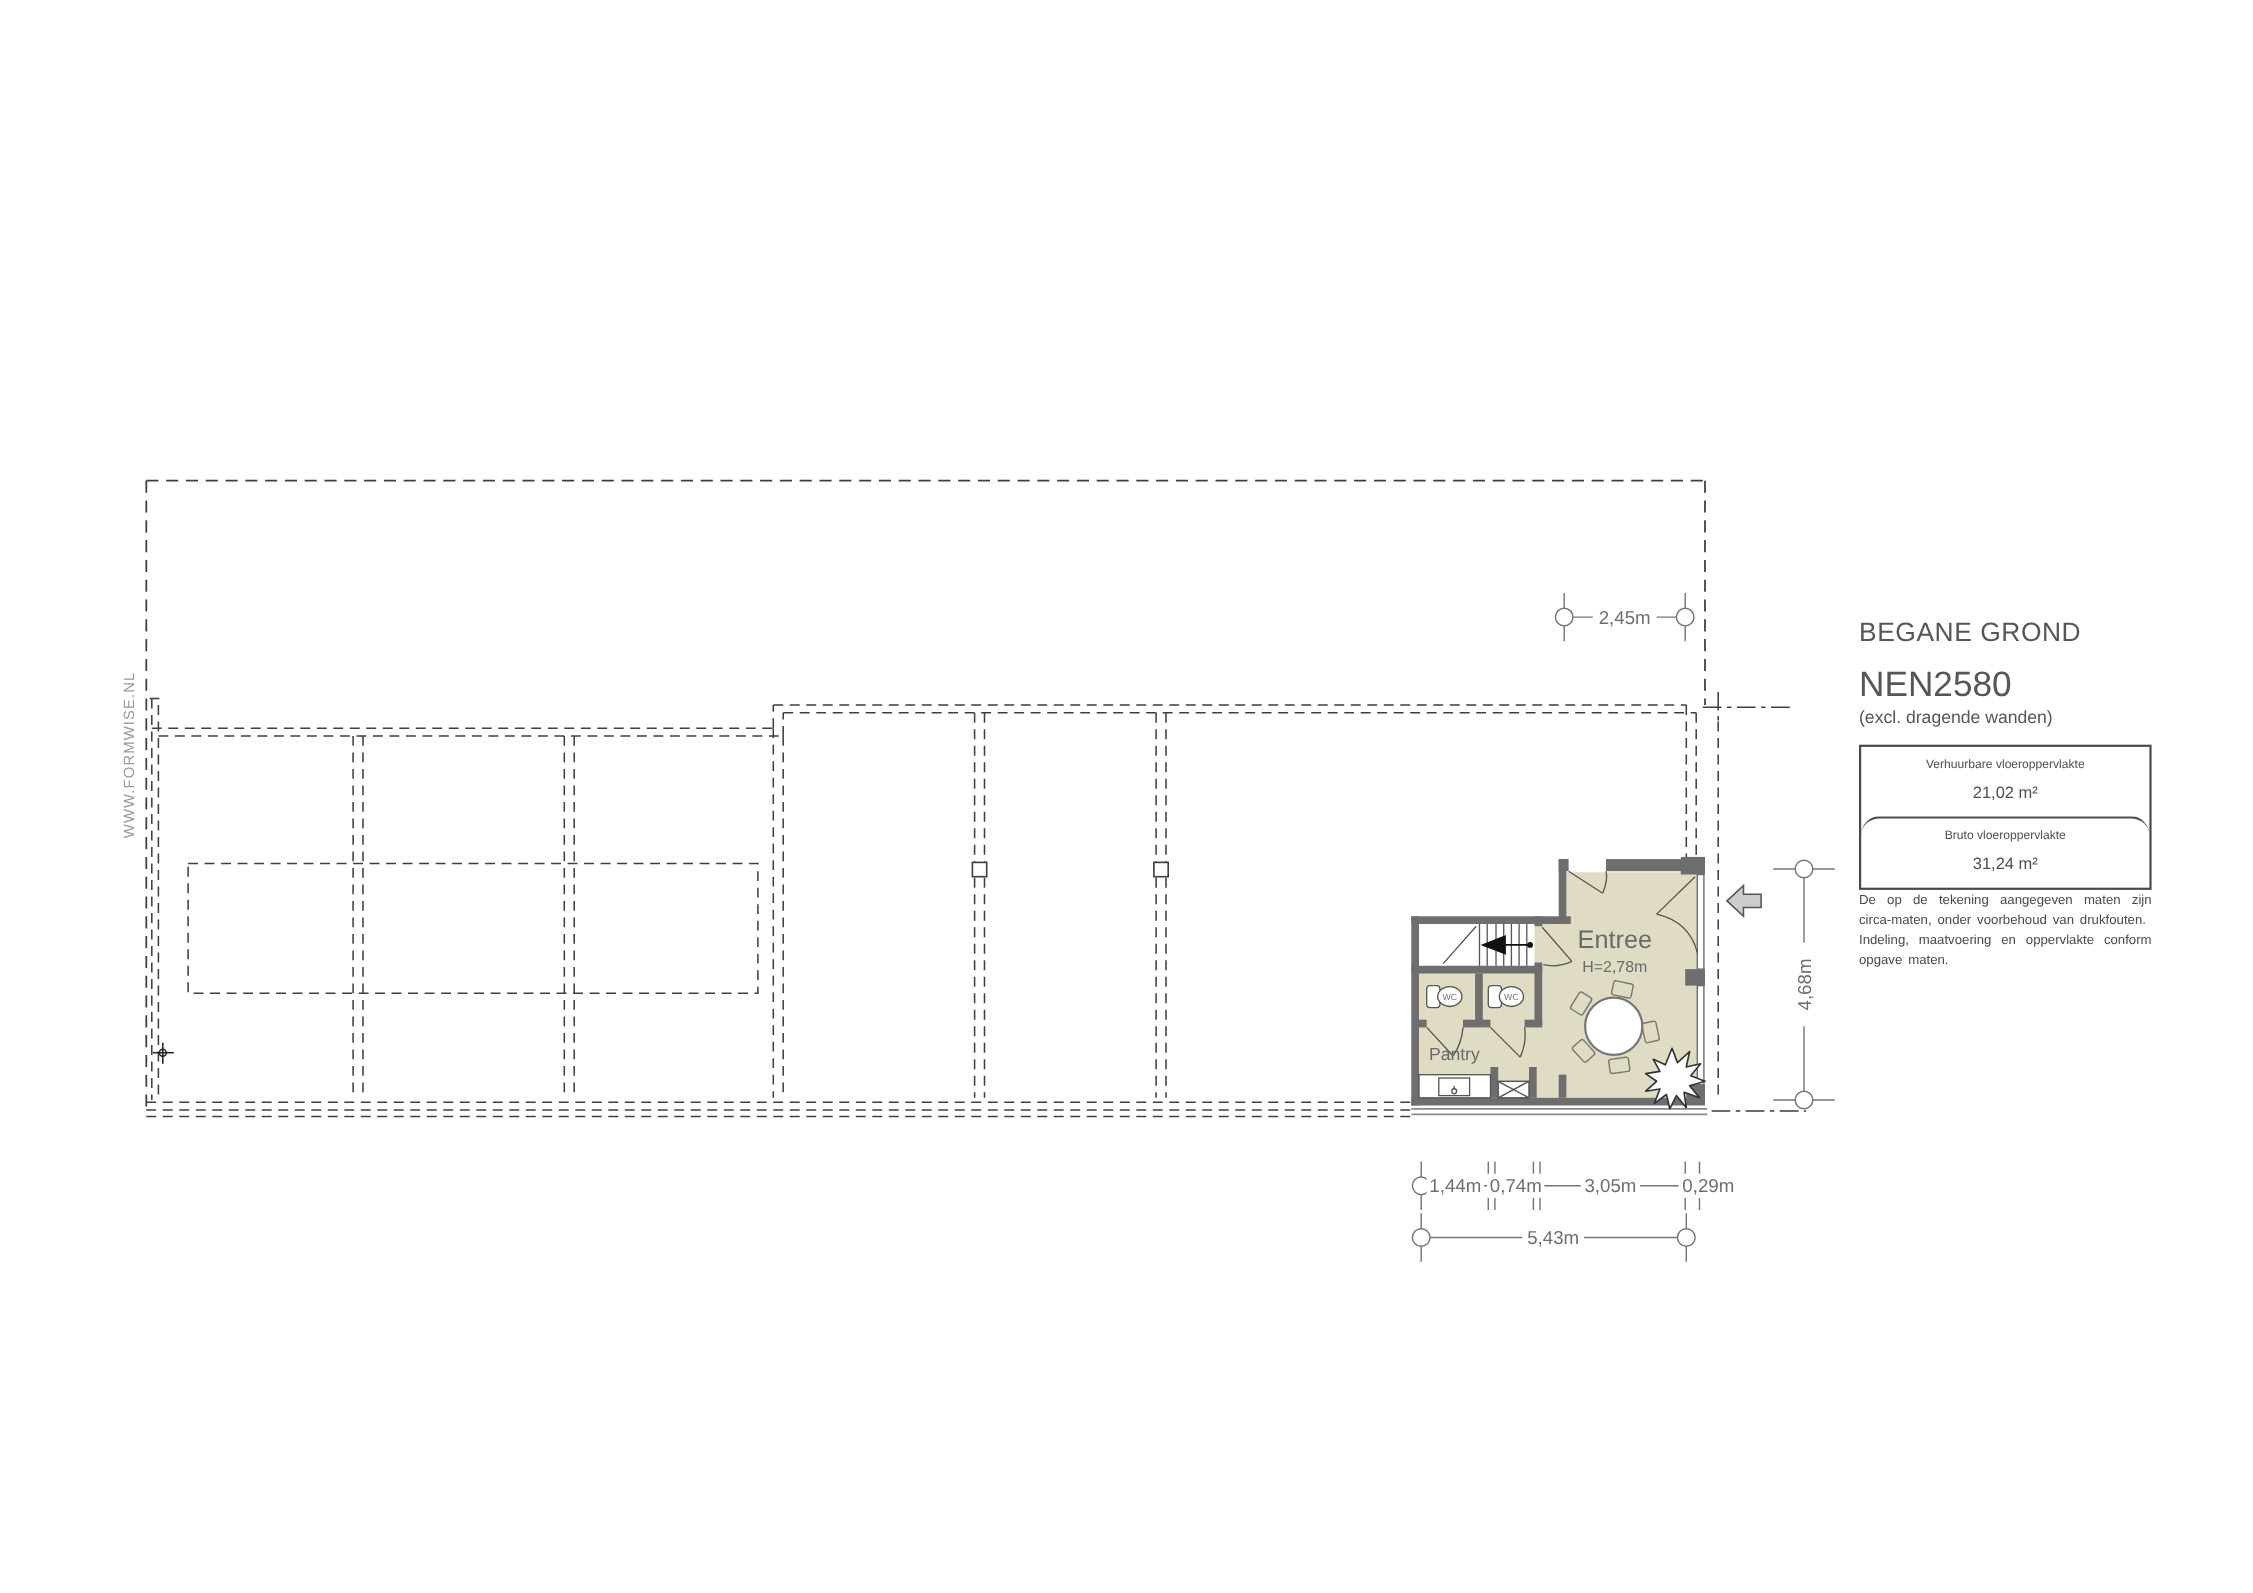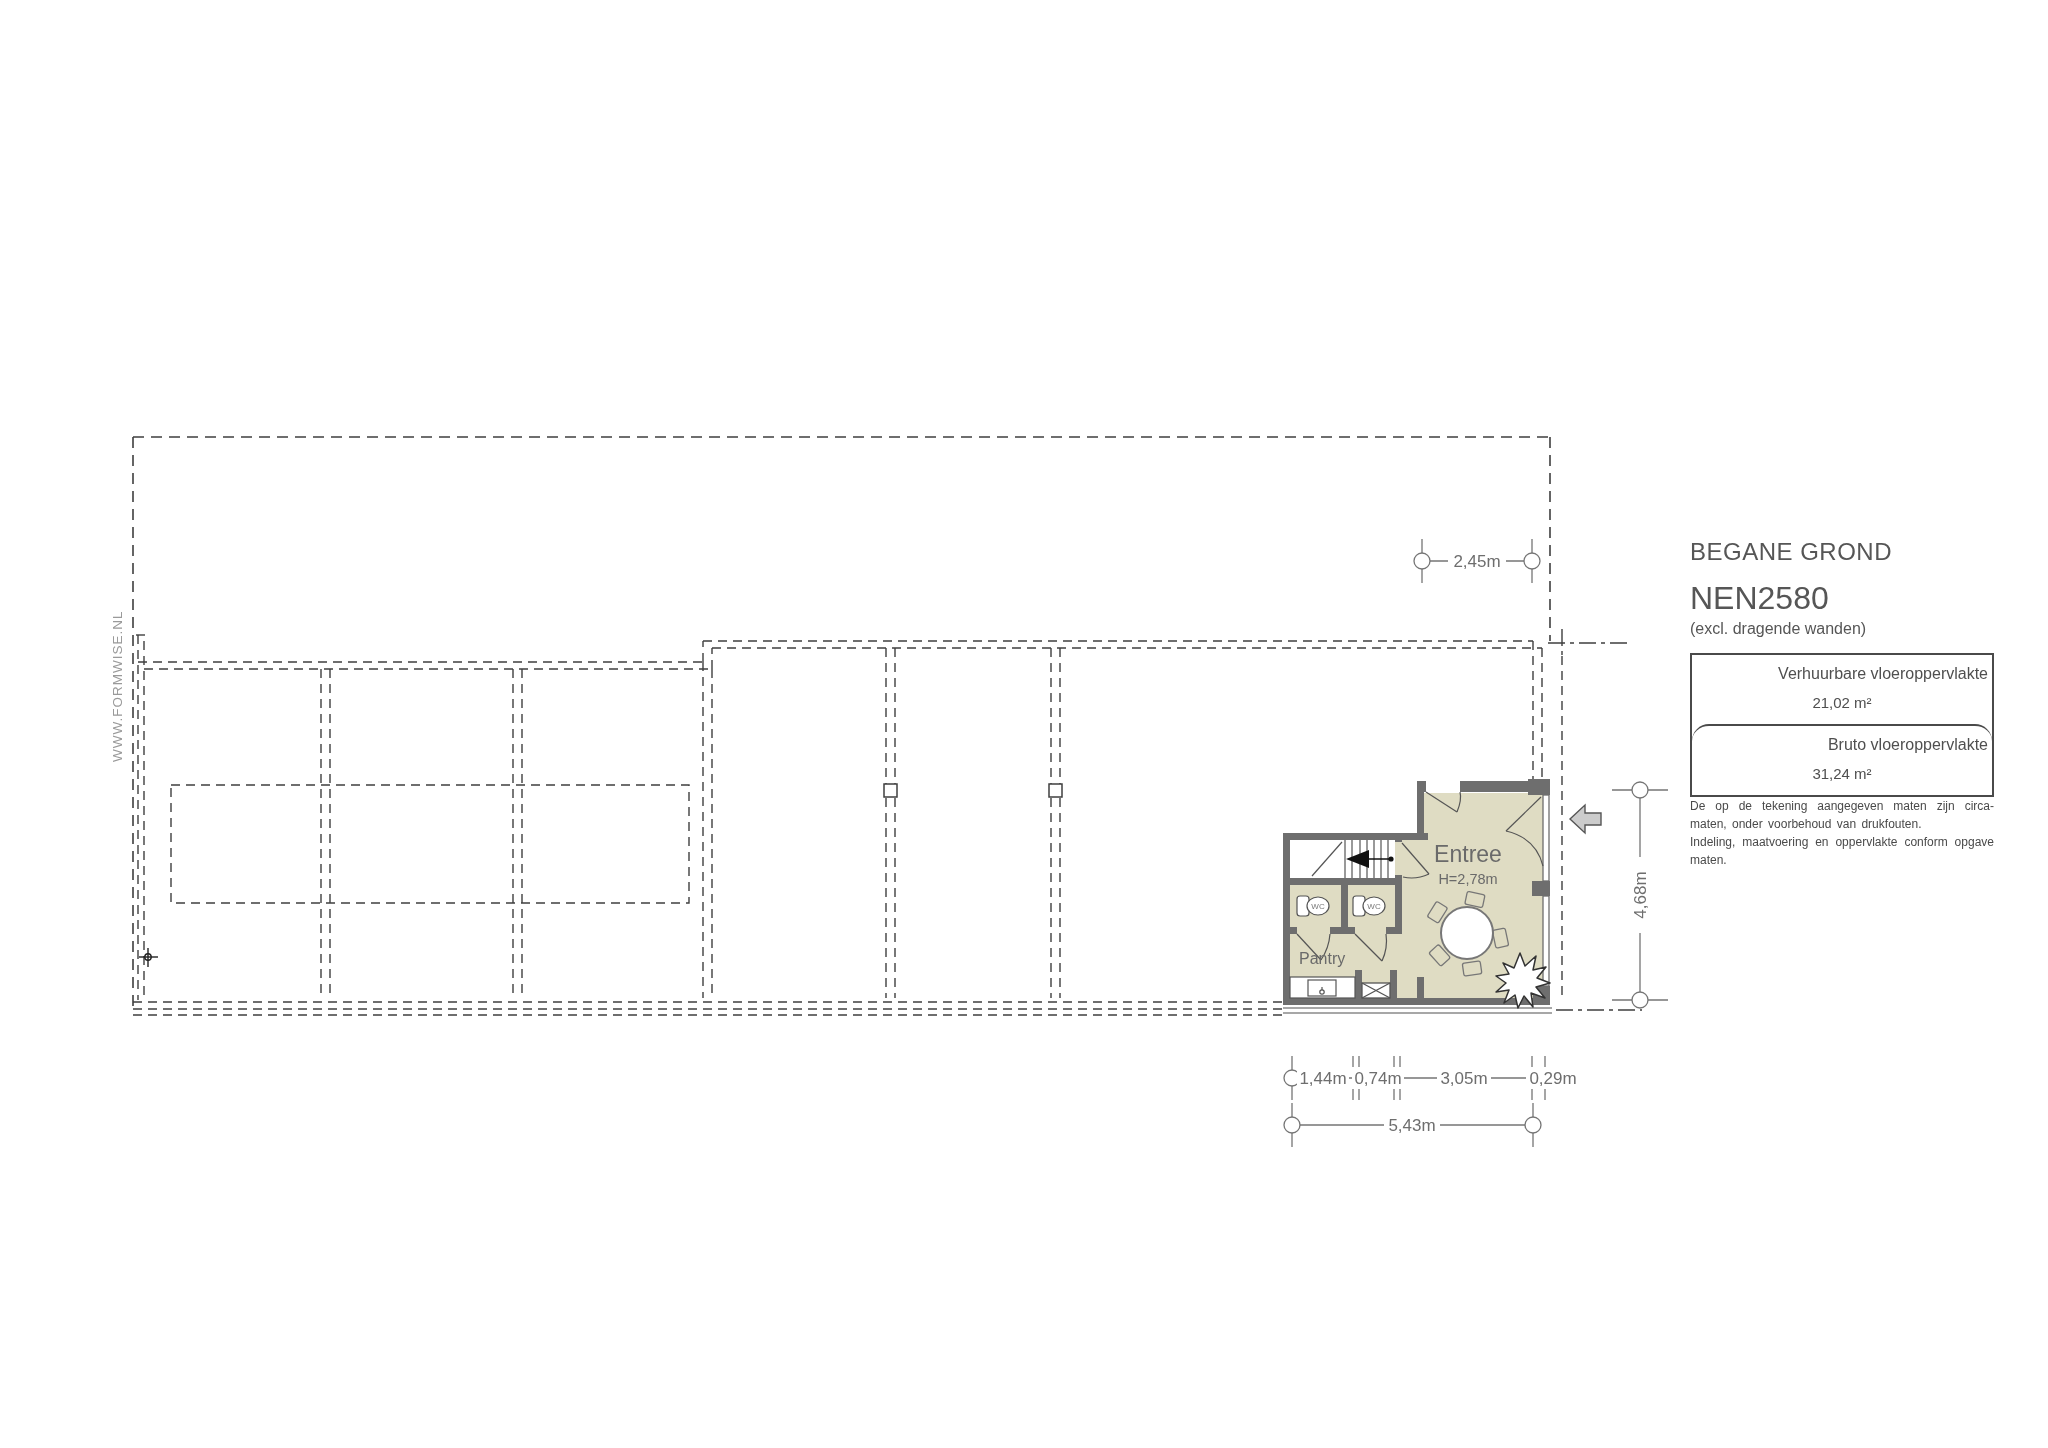--- a/index.html
+++ b/index.html
@@ -1,26 +1,26 @@
 <!DOCTYPE html>
 <html><head>
 <meta charset="utf-8">
 <style>
   html,body{margin:0;padding:0;background:#fff;}
   #stage{position:relative;width:2048px;height:1448px;background:#ffffff;overflow:hidden;
          font-family:"Liberation Sans",sans-serif;}
   svg text{font-family:"Liberation Sans",sans-serif;}
-  .titleblock{position:absolute;left:1690px;top:538px;width:304px;color:#565656;}
+  .titleblock{position:absolute;left:1690px;top:562px;width:266px;color:#565656;}
   .tb-title{font-size:24px;letter-spacing:.5px;color:#565656;}
   .tb-std{font-size:32px;margin-top:14px;color:#565656;}
   .tb-note{font-size:16px;margin-top:3px;color:#565656;}
   .area-table{margin-top:15px;border:2px solid #4a4a4a;text-align:center;color:#4f4f4f;}
   .area-row{padding:10px 4px 13px;}
   .area-row + .area-row{border-top:2px solid #4a4a4a;border-radius:17px;}
-  .area-label{font-size:16px;text-align:right;}
+  .area-label{font-size:11px;}
   .area-value{font-size:15px;margin-top:11px;}
   .tb-disc{font-size:12px;color:#4a4a4a;text-align:justify;line-height:1.5;word-spacing:2px;}
   .dimtext{fill:#6e6e6e;font-size:17px;}
   .roomtext{fill:#6a6a6a;}
 </style>
 </head>
 <body>
 
 <div id="stage">
 

